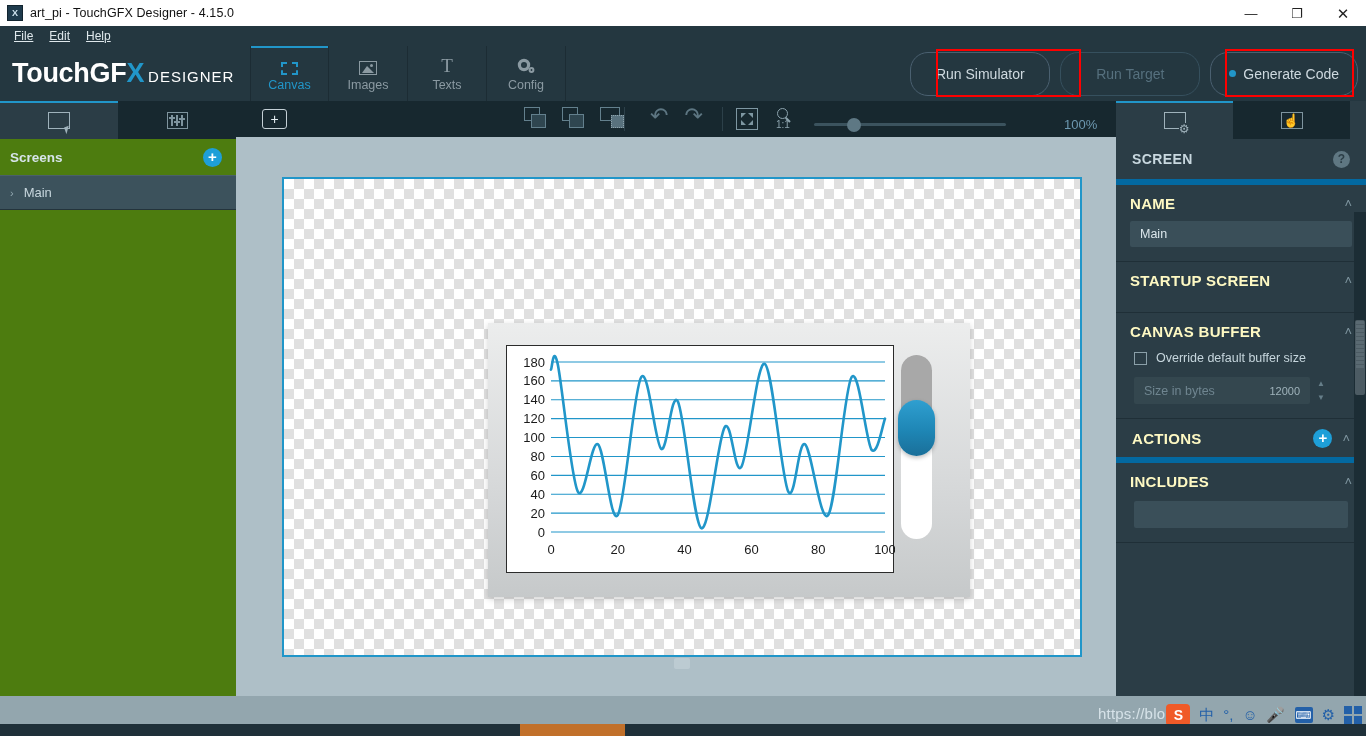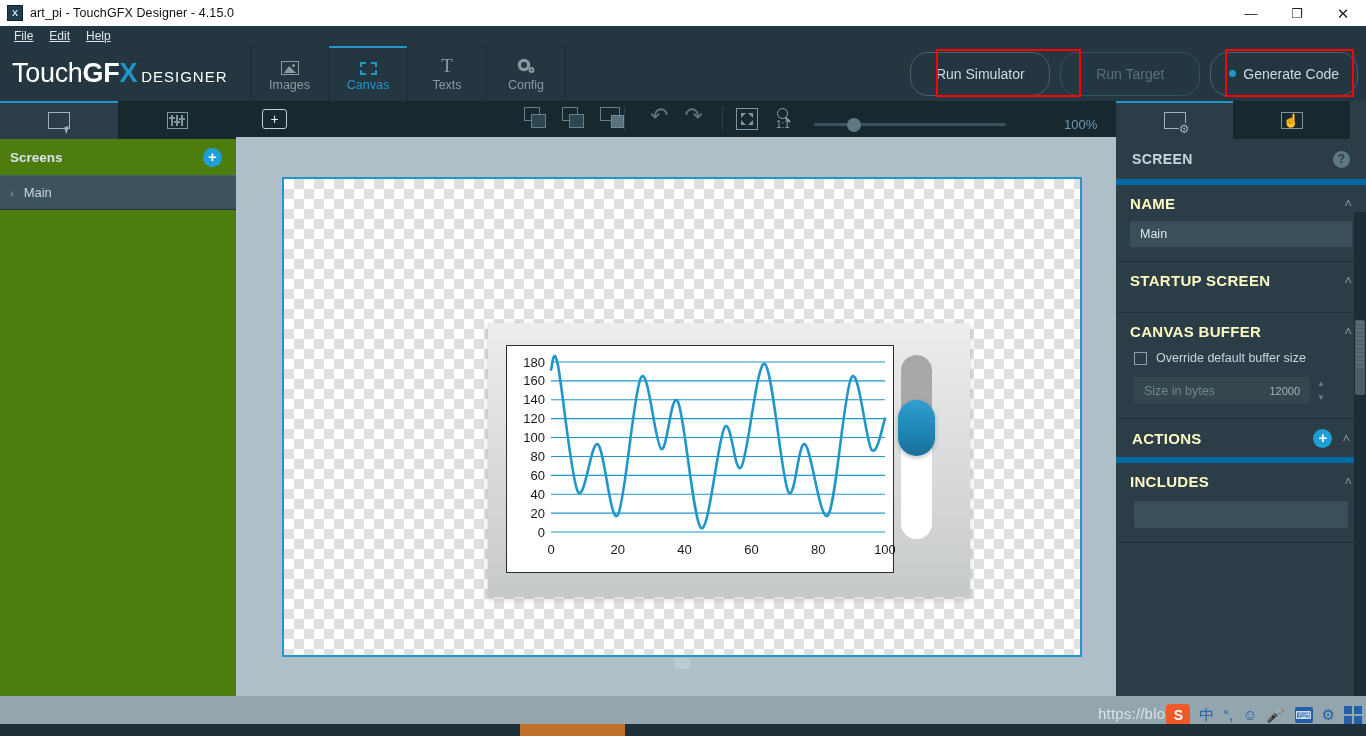--- a/index.html
+++ b/index.html
@@ -44,21 +44,21 @@
 
   
   .headerbar {
     position: absolute; left: 0; top: 46px; width: 1366px; height: 55px;
     background: #243740;
   }
   .logo {
     position: absolute; left: 12px; top: 58px;
     font-size: 27px; letter-spacing: -.3px; white-space: nowrap;
   }
-  .logo .lt { color: #ffffff; font-weight: 400; }
+  .logo .lt { color: #ffffff; font-weight: 700; }
   .logo .gf { color: #ffffff; font-weight: bold; }
   .logo .xx { color: #2196c9; font-weight: bold; }
   .logo .dsg { color: #ffffff; font-size: 15px; letter-spacing: 1px; font-weight: 300; margin-left: 4px; }
 
   .tabs { position: absolute; left: 250px; top: 46px; height: 55px; display: flex; }
   .tab {
     width: 79px; height: 55px; position: relative;
     display: flex; flex-direction: column; align-items: center; justify-content: center;
     border-right: 1px solid #1c2c34;
     color: #8b9aa2; font-size: 12.5px;
@@ -368,31 +368,31 @@
     <div class="menuitem"><u>Help</u></div>
   </div>
 
   <div class="headerbar"></div>
 
   <div class="logo">
     <span class="lt">Touch</span><span class="gf">GF</span><span class="xx">X</span><span class="dsg">DESIGNER</span>
   </div>
 
   <div class="tabs">
+    <div class="tab active">
+      <span class="ico">
+          <span class="dashbox"></span>
+        </span>
+      <span>Canvas</span>
+    </div>
     <div class="tab">
       <span class="ico">
           <span class="img-ico"></span>
         </span>
       <span>Images</span>
-    </div>
-    <div class="tab active">
-      <span class="ico">
-          <span class="dashbox"></span>
-        </span>
-      <span>Canvas</span>
     </div>
     <div class="tab">
       <span class="ico">
           <span class="t-ico">T</span>
         </span>
       <span>Texts</span>
     </div>
     <div class="tab">
       <span class="ico">
         <svg width="20" height="18" viewBox="0 0 20 18">

